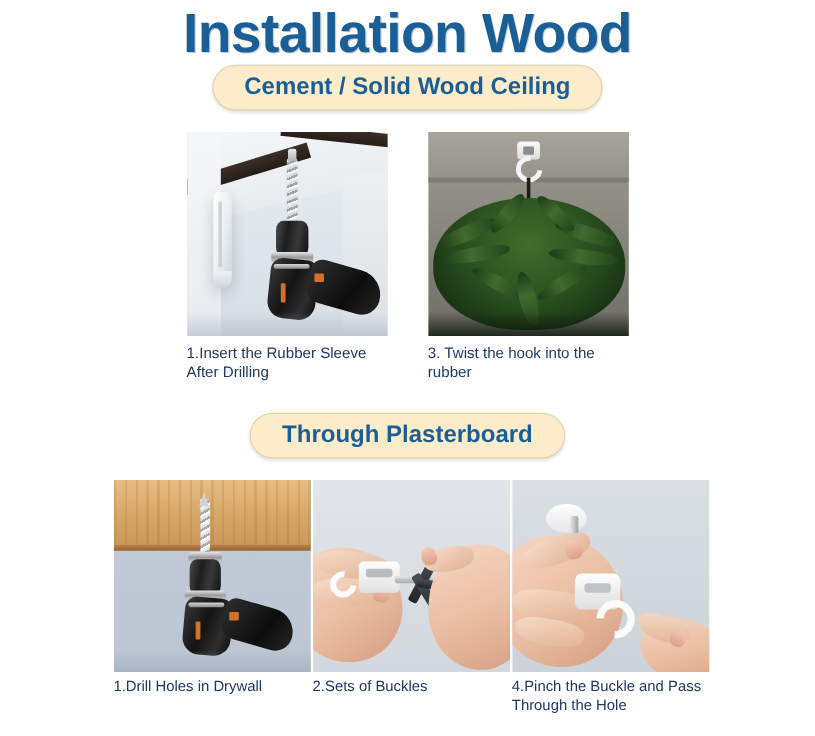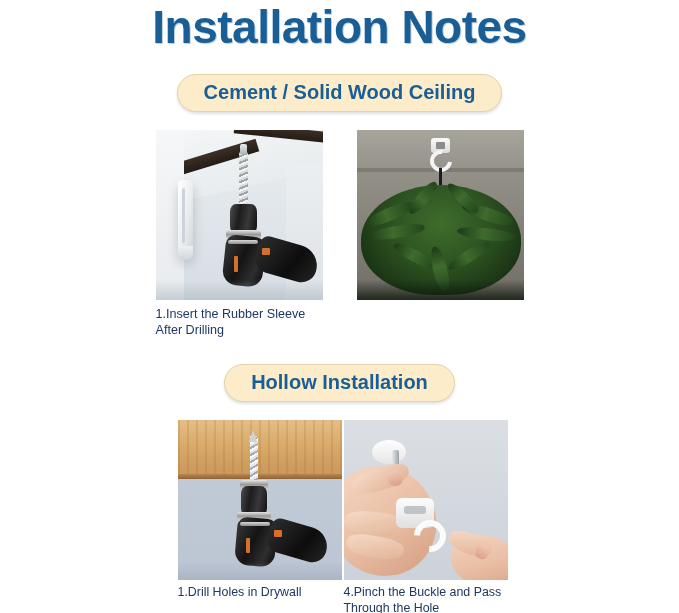--- a/index.html
+++ b/index.html
@@ -169,23 +169,23 @@
     border-radius: 50% 50% 40% 40%;
   }
 
   .shadow-soft { box-shadow: 0 6px 12px rgba(0,0,0,0.18); }
 </style>
 </head>
 <body>
 
 <div class="page">
 
-  <div class="page-title">Installation Notes</div>
-
-  <div class="pill-wrap" style="margin-top:24px;">
+  <div class="page-title">Installation Wood</div>
+
+  <div class="pill-wrap" style="margin-top:4px;">
     <div class="pill">Cement / Solid Wood Ceiling</div>
   </div>
 
   <div class="row1" style="margin-top:18px;">
 
     <div class="cell1">
       <div class="photo p1 bg-room">
 
         <div class="abs ceiling-white" style="left:-10px;top:-14px;width:200px;height:70px;transform:rotate(-13deg);"></div>
         <div class="abs beam-dark" style="left:-16px;top:26px;width:120px;height:13px;transform:rotate(-17deg);"></div>
@@ -228,25 +228,26 @@
         <div class="abs frond" style="left:10px;top:96px;width:58px;height:12px;transform:rotate(-8deg);"></div>
         <div class="abs frond" style="left:104px;top:78px;width:54px;height:13px;transform:rotate(20deg);"></div>
         <div class="abs frond" style="left:100px;top:98px;width:58px;height:12px;transform:rotate(8deg);"></div>
         <div class="abs frond" style="left:46px;top:62px;width:40px;height:12px;transform:rotate(-48deg);"></div>
         <div class="abs frond" style="left:86px;top:62px;width:40px;height:12px;transform:rotate(46deg);"></div>
         <div class="abs frond" style="left:34px;top:120px;width:48px;height:12px;transform:rotate(30deg);"></div>
         <div class="abs frond" style="left:88px;top:120px;width:48px;height:12px;transform:rotate(-30deg);"></div>
         <div class="abs frond" style="left:60px;top:132px;width:46px;height:14px;transform:rotate(78deg);"></div>
         <div class="abs" style="left:0;top:150px;width:167px;height:20px;background:linear-gradient(180deg,rgba(20,35,16,0),rgba(12,22,10,0.8));"></div>
       </div>
+      <div class="caption">3. Twist the hook into the rubber</div>
     </div>
   </div>
 
   <div class="pill-wrap" style="margin-top:26px;">
-    <div class="pill">Hollow Installation</div>
+    <div class="pill">Through Plasterboard</div>
   </div>
 
   <div class="row2" style="margin-top:18px;">
 
     <div class="cell2">
       <div class="photo p2 bg-cool">
         <div class="abs wood" style="left:0;top:0;width:164px;height:56px;"></div>
         <div class="abs wood-edge" style="left:0;top:54px;width:164px;height:5px;"></div>
         <div class="abs drillbit" style="left:72px;top:16px;width:8px;height:46px;"></div>
         <div class="abs bit-tip" style="left:71px;top:10px;"></div>
@@ -256,20 +257,43 @@
         <div class="abs drill-body" style="left:58px;top:98px;width:40px;height:48px;transform:rotate(5deg);"></div>
         <div class="abs drill-grip" style="left:90px;top:104px;width:60px;height:34px;transform:rotate(16deg);"></div>
         <div class="abs drill-orange" style="left:68px;top:118px;width:4px;height:15px;"></div>
         <div class="abs drill-orange" style="left:96px;top:110px;width:8px;height:7px;"></div>
         <div class="abs drill-silver" style="left:62px;top:102px;width:30px;height:4px;"></div>
         <div class="abs" style="left:0;top:142px;width:164px;height:18px;background:linear-gradient(180deg,rgba(176,186,200,0),rgba(158,170,186,0.6));"></div>
       </div>
       <div class="caption cap2">1.Drill Holes in Drywall</div>
     </div>
 
+    <div class="cell2">
+      <div class="photo p2 bg-studio">
+
+        <div class="abs skin" style="left:-18px;top:56px;width:92px;height:96px;transform:rotate(-8deg);"></div>
+        <div class="abs finger" style="left:2px;top:60px;width:62px;height:22px;transform:rotate(6deg);"></div>
+        <div class="abs finger" style="left:0px;top:82px;width:66px;height:22px;transform:rotate(2deg);"></div>
+        <div class="abs nail" style="left:50px;top:86px;width:14px;height:16px;transform:rotate(10deg);"></div>
+
+        <div class="abs" style="left:38px;top:68px;width:34px;height:26px;background:linear-gradient(180deg,#fdfdfd,#e2e2e2);border-radius:4px;"></div>
+        <div class="abs" style="left:44px;top:74px;width:22px;height:7px;background:#b9bdc1;border-radius:2px;"></div>
+        <div class="abs hook-c" style="left:14px;top:76px;width:22px;height:22px;border-width:5px;border-color:#fbfbfb;border-right-color:transparent;"></div>
+
+        <div class="abs" style="left:68px;top:80px;width:32px;height:6px;background:linear-gradient(180deg,#e3e6e8,#a4a9ad);border-radius:2px;"></div>
+        <div class="abs wing" style="left:88px;top:62px;width:8px;height:42px;transform:rotate(28deg);background:linear-gradient(180deg,#4a4f53,#22262a);"></div>
+        <div class="abs wing" style="left:92px;top:76px;width:8px;height:42px;transform:rotate(-32deg);background:linear-gradient(180deg,#4a4f53,#22262a);"></div>
+        <div class="abs wing" style="left:86px;top:84px;width:28px;height:7px;transform:rotate(8deg);background:linear-gradient(180deg,#4a4f53,#22262a);"></div>
+
+        <div class="abs skin" style="left:96px;top:54px;width:88px;height:104px;transform:rotate(8deg);"></div>
+        <div class="abs finger" style="left:92px;top:56px;width:42px;height:20px;transform:rotate(-10deg);"></div>
+        <div class="abs nail" style="left:90px;top:56px;width:13px;height:15px;transform:rotate(-14deg);"></div>
+      </div>
+      <div class="caption cap2">2.Sets of Buckles</div>
+    </div>
 
     <div class="cell2">
       <div class="photo p2 bg-studio2">
 
         <div class="abs" style="left:28px;top:20px;width:34px;height:24px;background:linear-gradient(180deg,#fefefe,#e6e6e6);border-radius:50%;"></div>
 
         <div class="abs" style="left:48px;top:30px;width:7px;height:40px;background:linear-gradient(90deg,#e6e9eb,#9ea3a7);border-radius:2px;"></div>
         <div class="abs wing" style="left:52px;top:44px;width:7px;height:36px;transform:rotate(10deg);"></div>
         <div class="abs wing" style="left:58px;top:46px;width:7px;height:34px;transform:rotate(-6deg);"></div>
 

